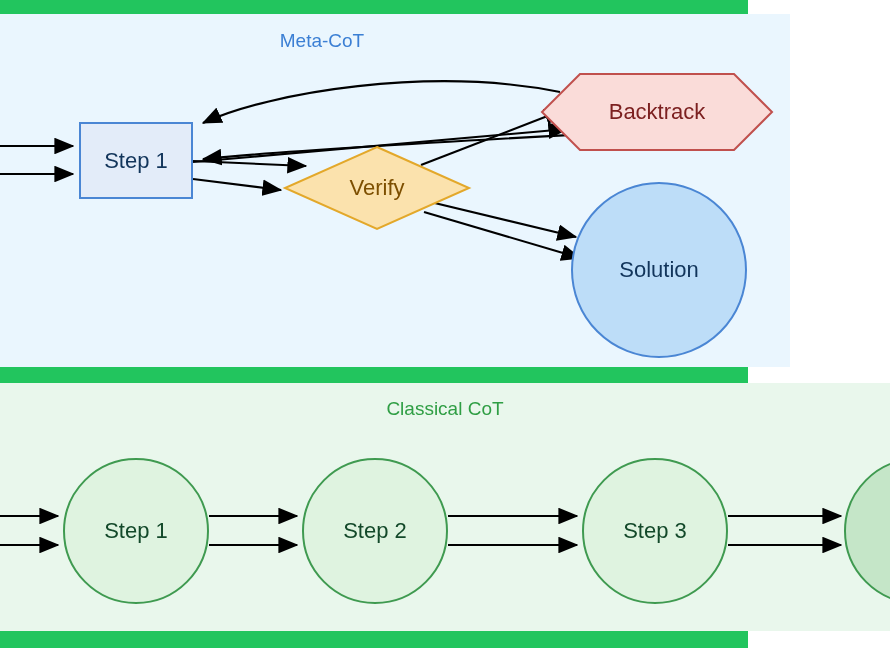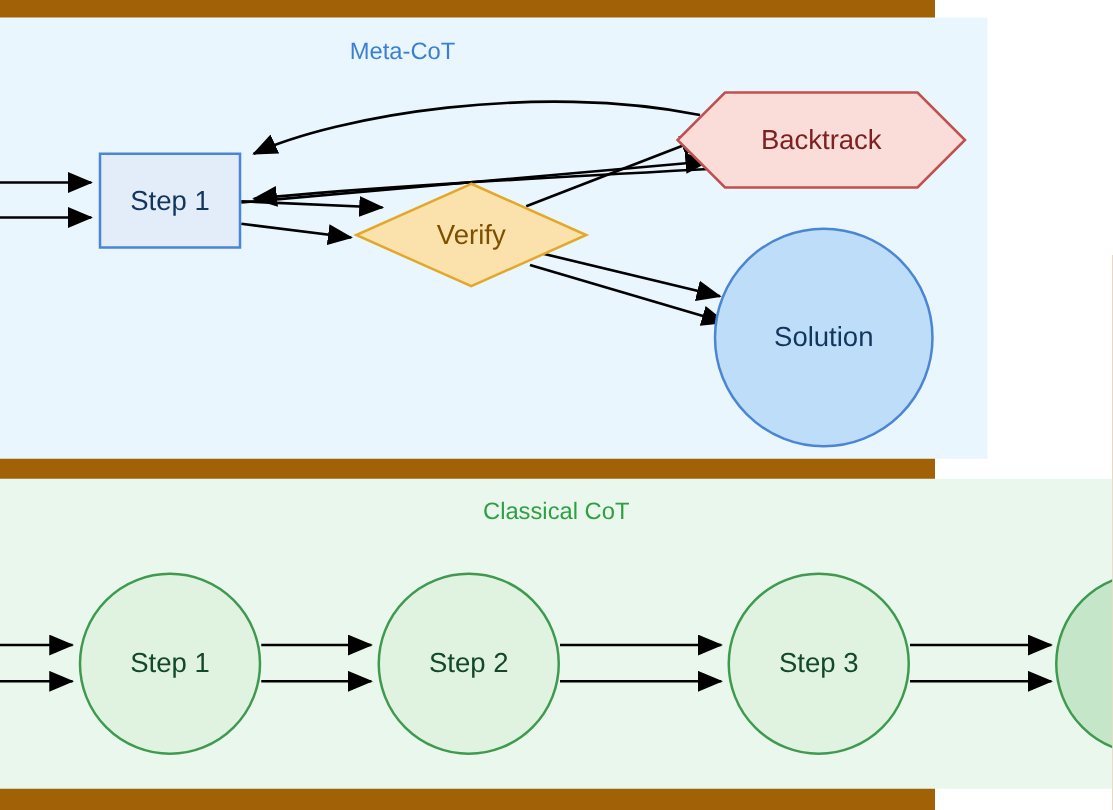--- a/index.html
+++ b/index.html
@@ -10,21 +10,21 @@
   body {
     width: 890px;
     height: 648px;
     overflow: hidden;
     font-family: "Liberation Sans", sans-serif;
   }
   #canvas {
     position: relative;
     width: 748px;
     height: 648px;
-    background: #a16207;
+    background: #22c55e;
   }
   svg.diagram {
     position: absolute;
     left: 0;
     top: 0;
     width: 890px;
     height: 648px;
     display: block;
   }
   .panel-title-meta {

